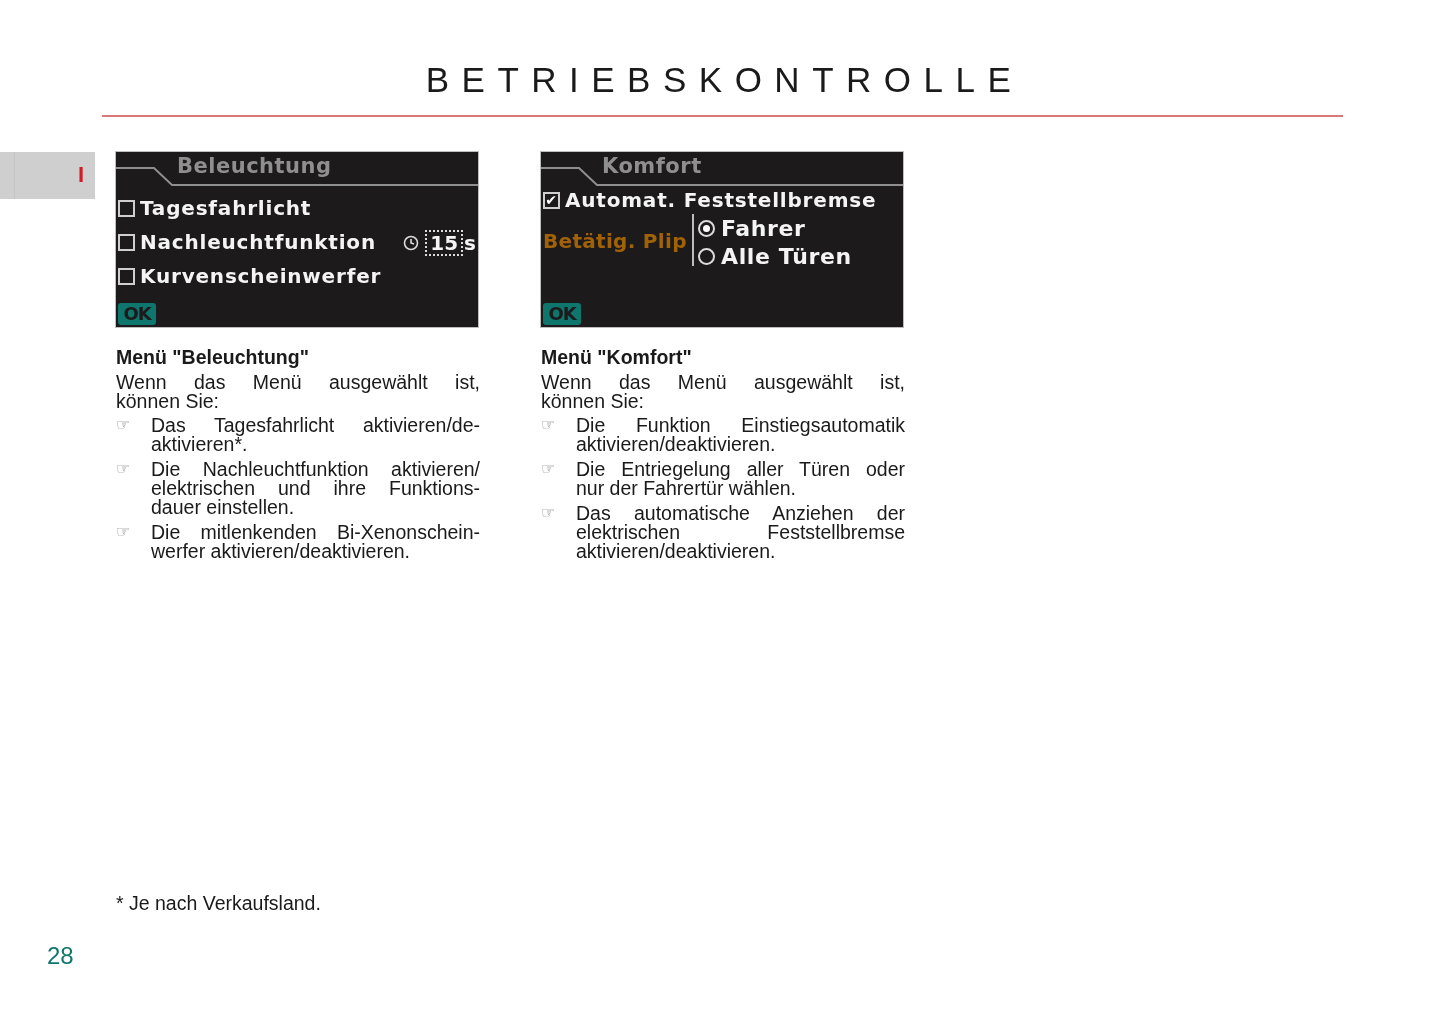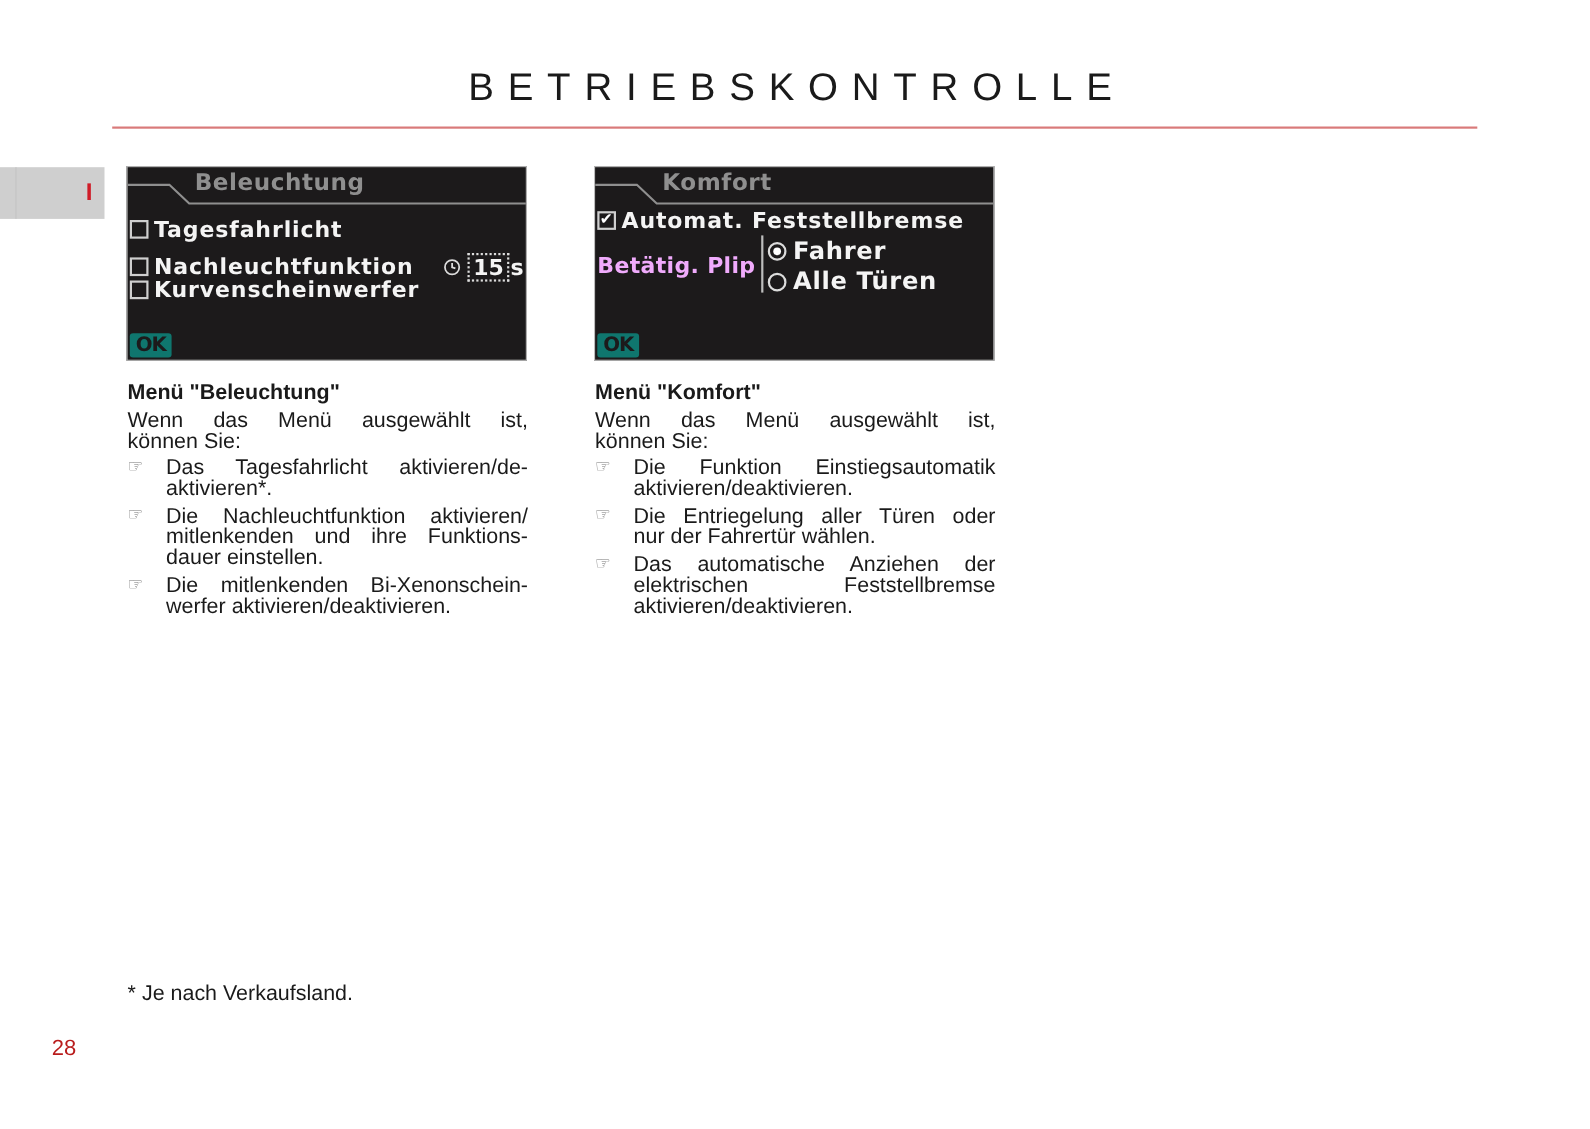--- a/index.html
+++ b/index.html
@@ -63,21 +63,21 @@
     }
     .timer-unit { font-size: 20px; margin-left: 1px; }
     .ok-btn {
       position: absolute; left: 2px; bottom: 2px; width: 38px; height: 22px;
       background: #0f766e; border-radius: 3px; color: #1c1a1b;
       font-family: "DejaVu Sans", sans-serif; font-weight: bold; font-size: 18px;
       text-align: center; line-height: 22px; letter-spacing: -1px;
     }
     .plip-label {
       position: absolute; left: 2px; top: 77px; font-size: 20px; font-weight: bold;
-      font-family: "DejaVu Sans", sans-serif; letter-spacing: 0.3px; color: #f0abfc;
+      font-family: "DejaVu Sans", sans-serif; letter-spacing: 0.3px; color: #a16207;
     }
     .plip-sep {
       position: absolute; left: 151px; top: 62px; width: 2px; height: 52px; background: #bdbdbd;
     }
     .radio-row {
       position: absolute; left: 157px; display: flex; align-items: center;
       font-size: 22px; font-weight: bold; font-family: "DejaVu Sans", sans-serif;
       letter-spacing: 0.6px; color: #f4f4f4;
     }
     .radio {
@@ -103,21 +103,21 @@
     .bullets li { position: relative; padding-left: 35px; margin-bottom: 6px; text-align: justify; }
     .bullets li .hand {
       position: absolute; left: 0; top: -1px; font-size: 16px; color: #777;
     }
     .jl { display: block; text-align: justify; text-align-last: justify; }
 
     .footnote {
       position: absolute; left: 116px; top: 892px; font-size: 19.5px; color: #1a1a1a;
     }
     .page-number {
-      position: absolute; left: 47px; top: 942px; font-size: 20px; color: #b91c1c;
+      position: absolute; left: 47px; top: 942px; font-size: 24px; color: #0f766e;
     }
   </style>
 </head>
 <body>
 
 <h1 class="page-title">BETRIEBSKONTROLLE</h1>
 <div class="title-rule"></div>
 
 <div class="side-tab">
   <div class="side-tab-inner"></div>
@@ -140,21 +140,21 @@
     <span>Nachleuchtfunktion</span>
   </div>
   <div class="timer-wrap">
     <svg class="clock-icon" viewBox="0 0 16 16">
       <circle cx="8" cy="8" r="6.5" fill="none" stroke="#dcdcdc" stroke-width="1.6"></circle>
       <polyline points="8,4 8,8 11,9" fill="none" stroke="#dcdcdc" stroke-width="1.6"></polyline>
     </svg>
     <span class="timer-box">15</span>
     <span class="timer-unit">s</span>
   </div>
-  <div class="s-row" style="top:99px;">
+  <div class="s-row" style="top:112px;">
     <span class="cbox"></span>
     <span>Kurvenscheinwerfer</span>
   </div>
   <div class="ok-btn">OK</div>
 </div>
 
 <div class="screen screen-right">
   <div class="screen-header">
     <svg width="364" height="36">
       <polyline points="0,16 38,16 56,33 364,33" fill="none" stroke="#8f8f8f" stroke-width="2"></polyline>
@@ -186,21 +186,21 @@
   </p>
   <ul class="bullets">
     <li>
       <span class="hand">☞</span>
       <span class="jl">Das Tagesfahrlicht aktivieren/de-</span>
       <span>aktivieren*.</span>
     </li>
     <li>
       <span class="hand">☞</span>
       <span class="jl">Die Nachleuchtfunktion aktivieren/</span>
-      <span class="jl">mitlenkenden und ihre Funktions-</span>
+      <span class="jl">elektrischen und ihre Funktions-</span>
       <span>dauer einstellen.</span>
     </li>
     <li>
       <span class="hand">☞</span>
       <span class="jl">Die mitlenkenden Bi-Xenonschein-</span>
       <span>werfer aktivieren/deaktivieren.</span>
     </li>
   </ul>
 </div>
 

